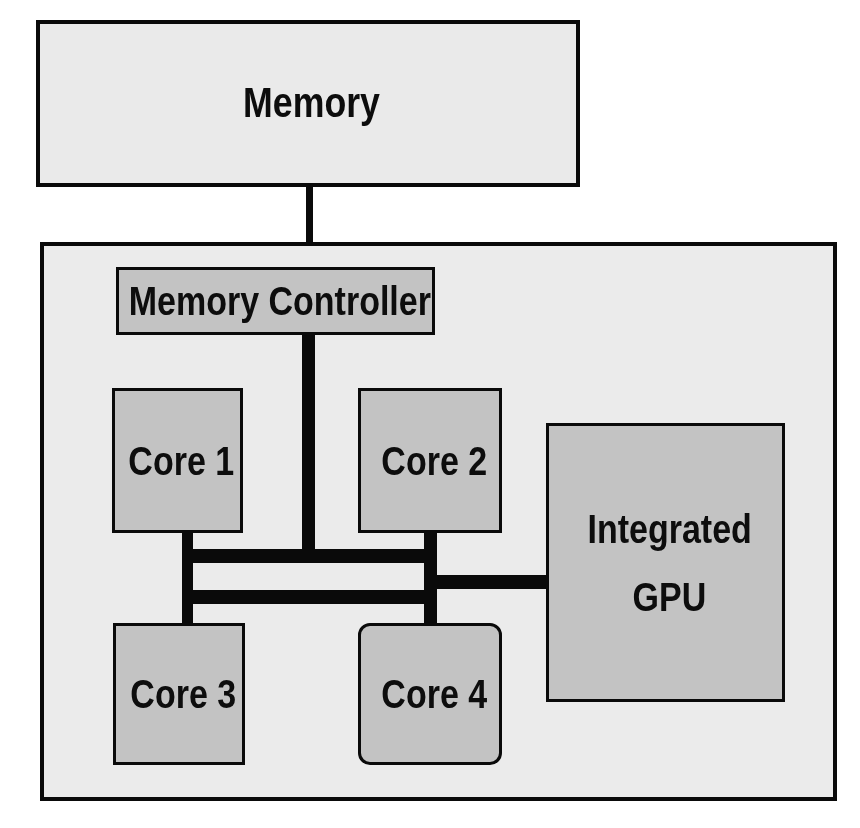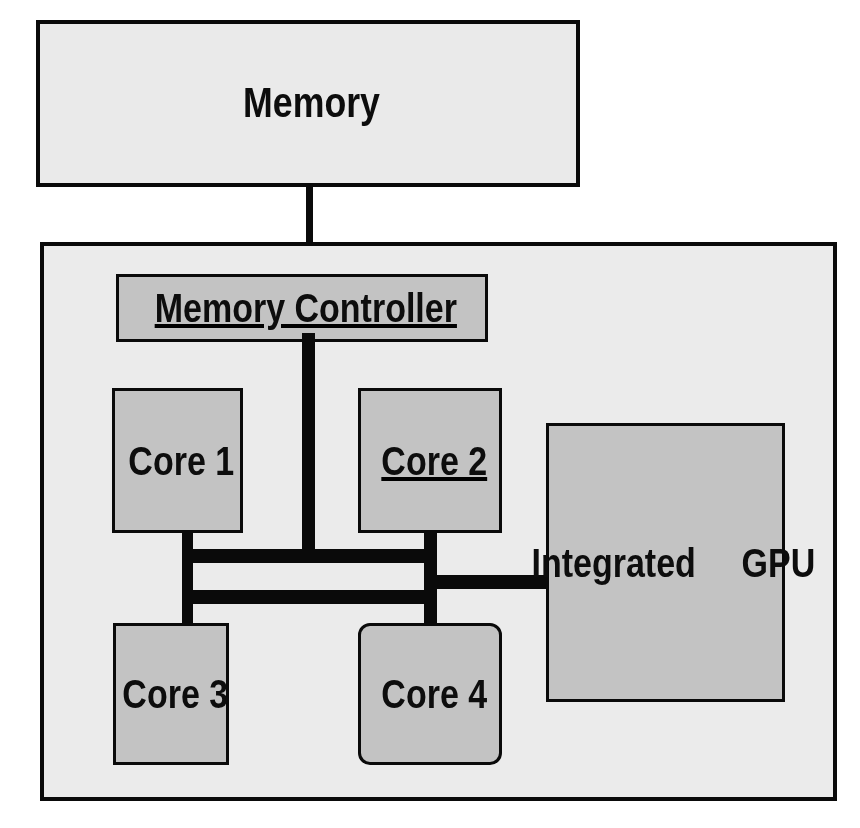--- a/index.html
+++ b/index.html
@@ -37,36 +37,36 @@
     color: #0d0d0d;
     transform: scaleX(0.85);
     transform-origin: center center;
     white-space: nowrap;
     line-height: 1.1;
   }
   .label-xl { font-size: 42px; }
   .label-lg { font-size: 40px; }
   .gpu-label-wrap {
     display: flex;
-    flex-direction: row;
+    flex-direction: column;
     gap: 24px;
     align-items: center;
   }
   .busline {
     position: absolute;
     background: #0a0a0a;
   }
 
   
   #memory-box        { left: 36px;  top: 20px;  width: 544px; height: 167px; }
   #package-box       { left: 40px;  top: 242px; width: 797px; height: 559px; background: #ebebeb; }
-  #mc-box            { left: 116px; top: 274px; width: 372px; height: 68px; text-decoration: underline; }
+  #mc-box            { left: 116px; top: 267px; width: 319px; height: 68px; }
   #core1-box         { left: 112px; top: 388px; width: 131px; height: 145px; }
-  #core2-box         { left: 358px; top: 388px; width: 144px; height: 145px; text-decoration: underline; }
-  #core3-box         { left: 113px; top: 623px; width: 116px; height: 142px; text-align: right; }
+  #core2-box         { left: 358px; top: 388px; width: 144px; height: 145px; }
+  #core3-box         { left: 113px; top: 623px; width: 132px; height: 142px; text-align: right; }
   #core4-box         { left: 358px; top: 623px; width: 144px; height: 142px; border-radius: 12px; }
   #gpu-box           { left: 546px; top: 423px; width: 239px; height: 279px; }
 
   #bus-memory-mc     { left: 306px; top: 185px; width: 7px;   height: 85px; }
   #bus-mc-ring       { left: 302px; top: 333px; width: 13px;  height: 225px; }
   #bus-left-vert     { left: 182px; top: 530px; width: 11px;  height: 96px; }
   #bus-right-vert    { left: 424px; top: 530px; width: 13px;  height: 96px; }
   #bus-ring-top      { left: 182px; top: 549px; width: 255px; height: 14px; }
   #bus-ring-bottom   { left: 182px; top: 590px; width: 255px; height: 14px; }
   #bus-gpu           { left: 432px; top: 575px; width: 116px; height: 14px; }

